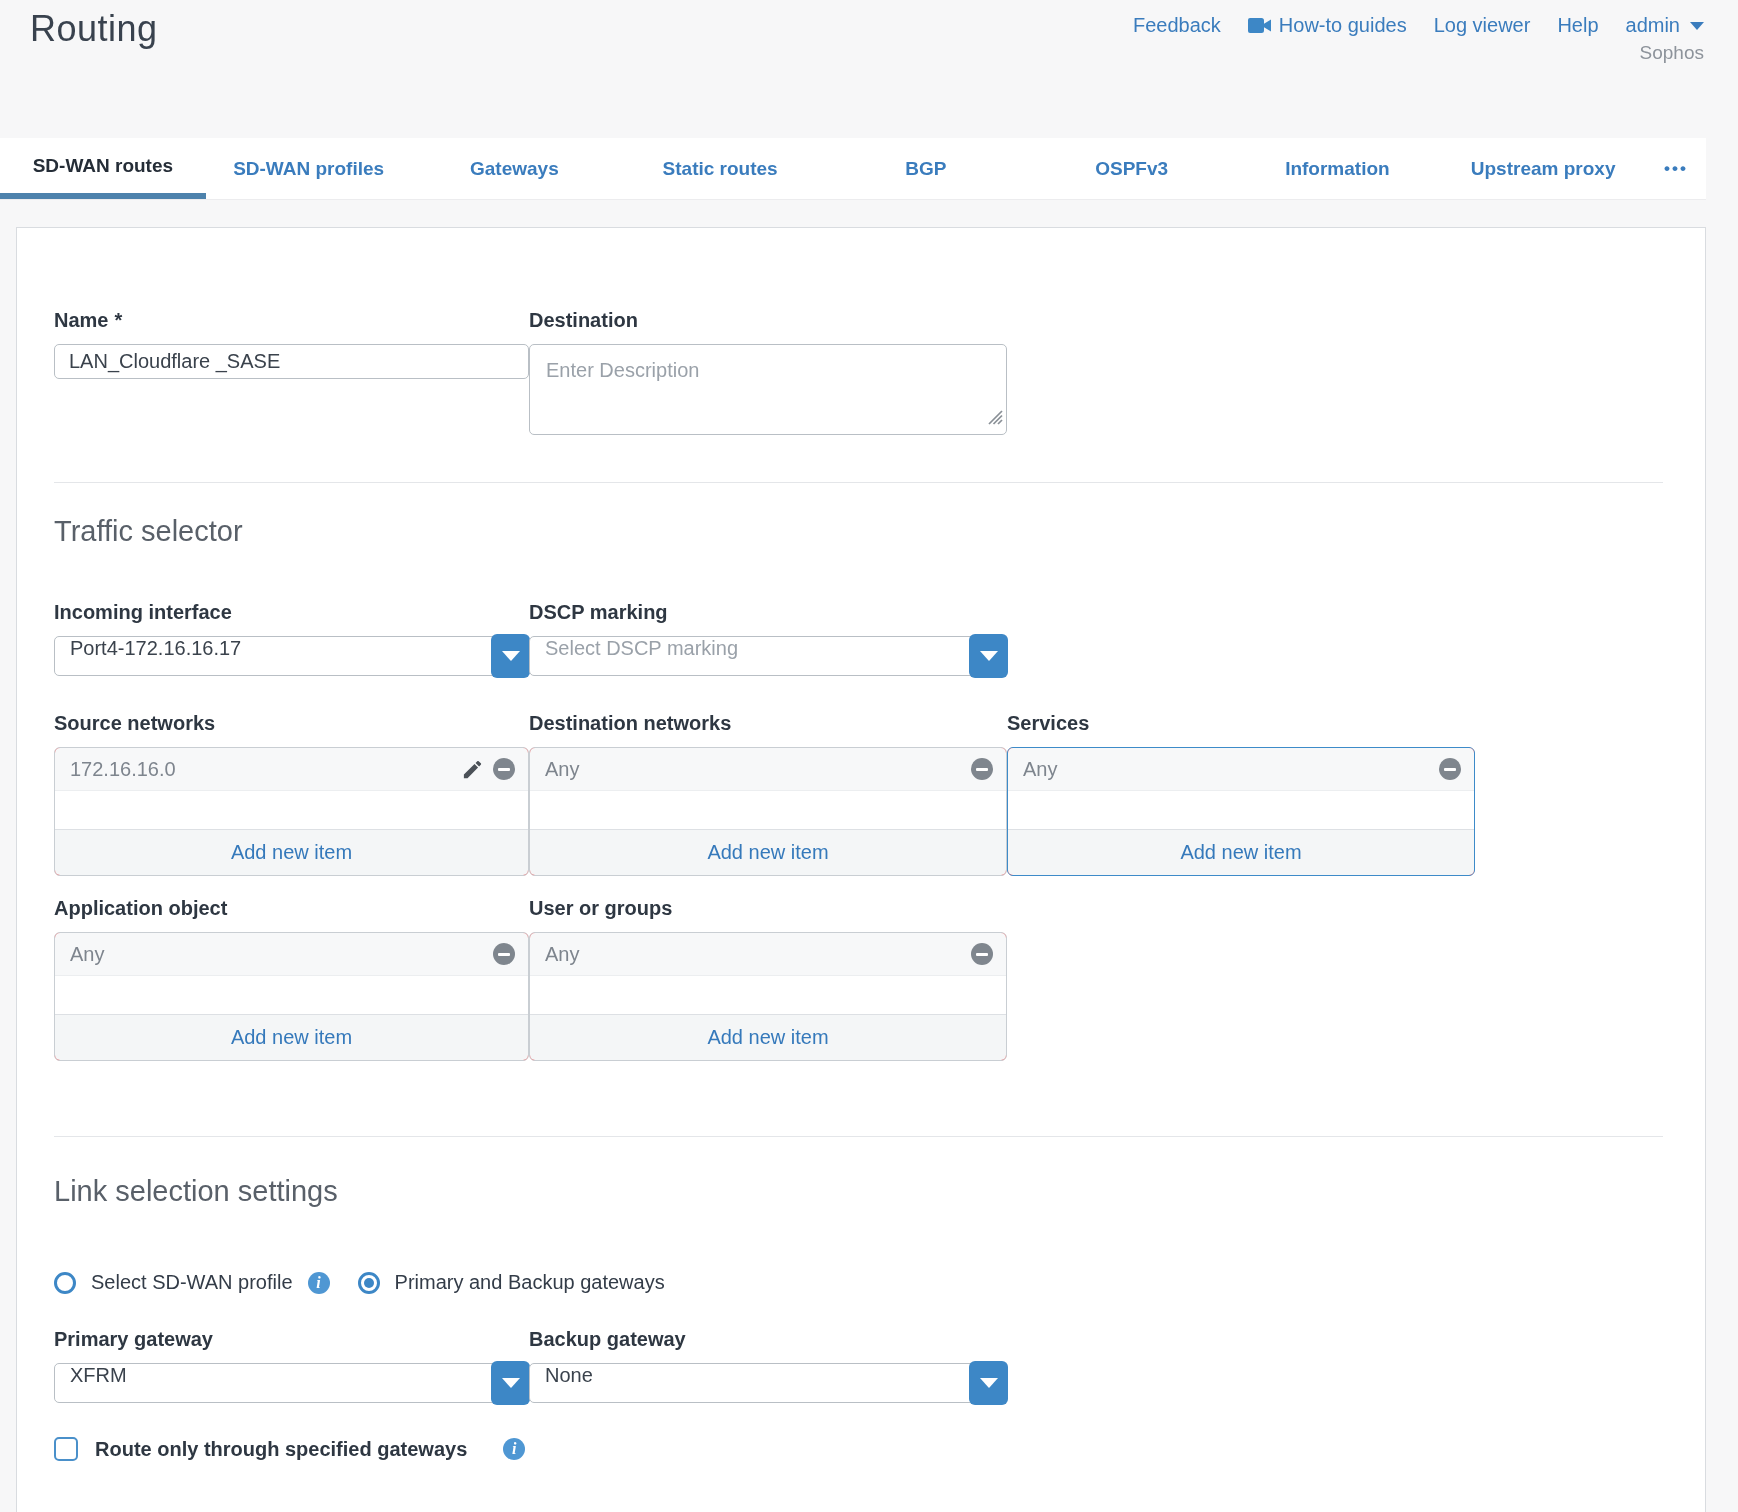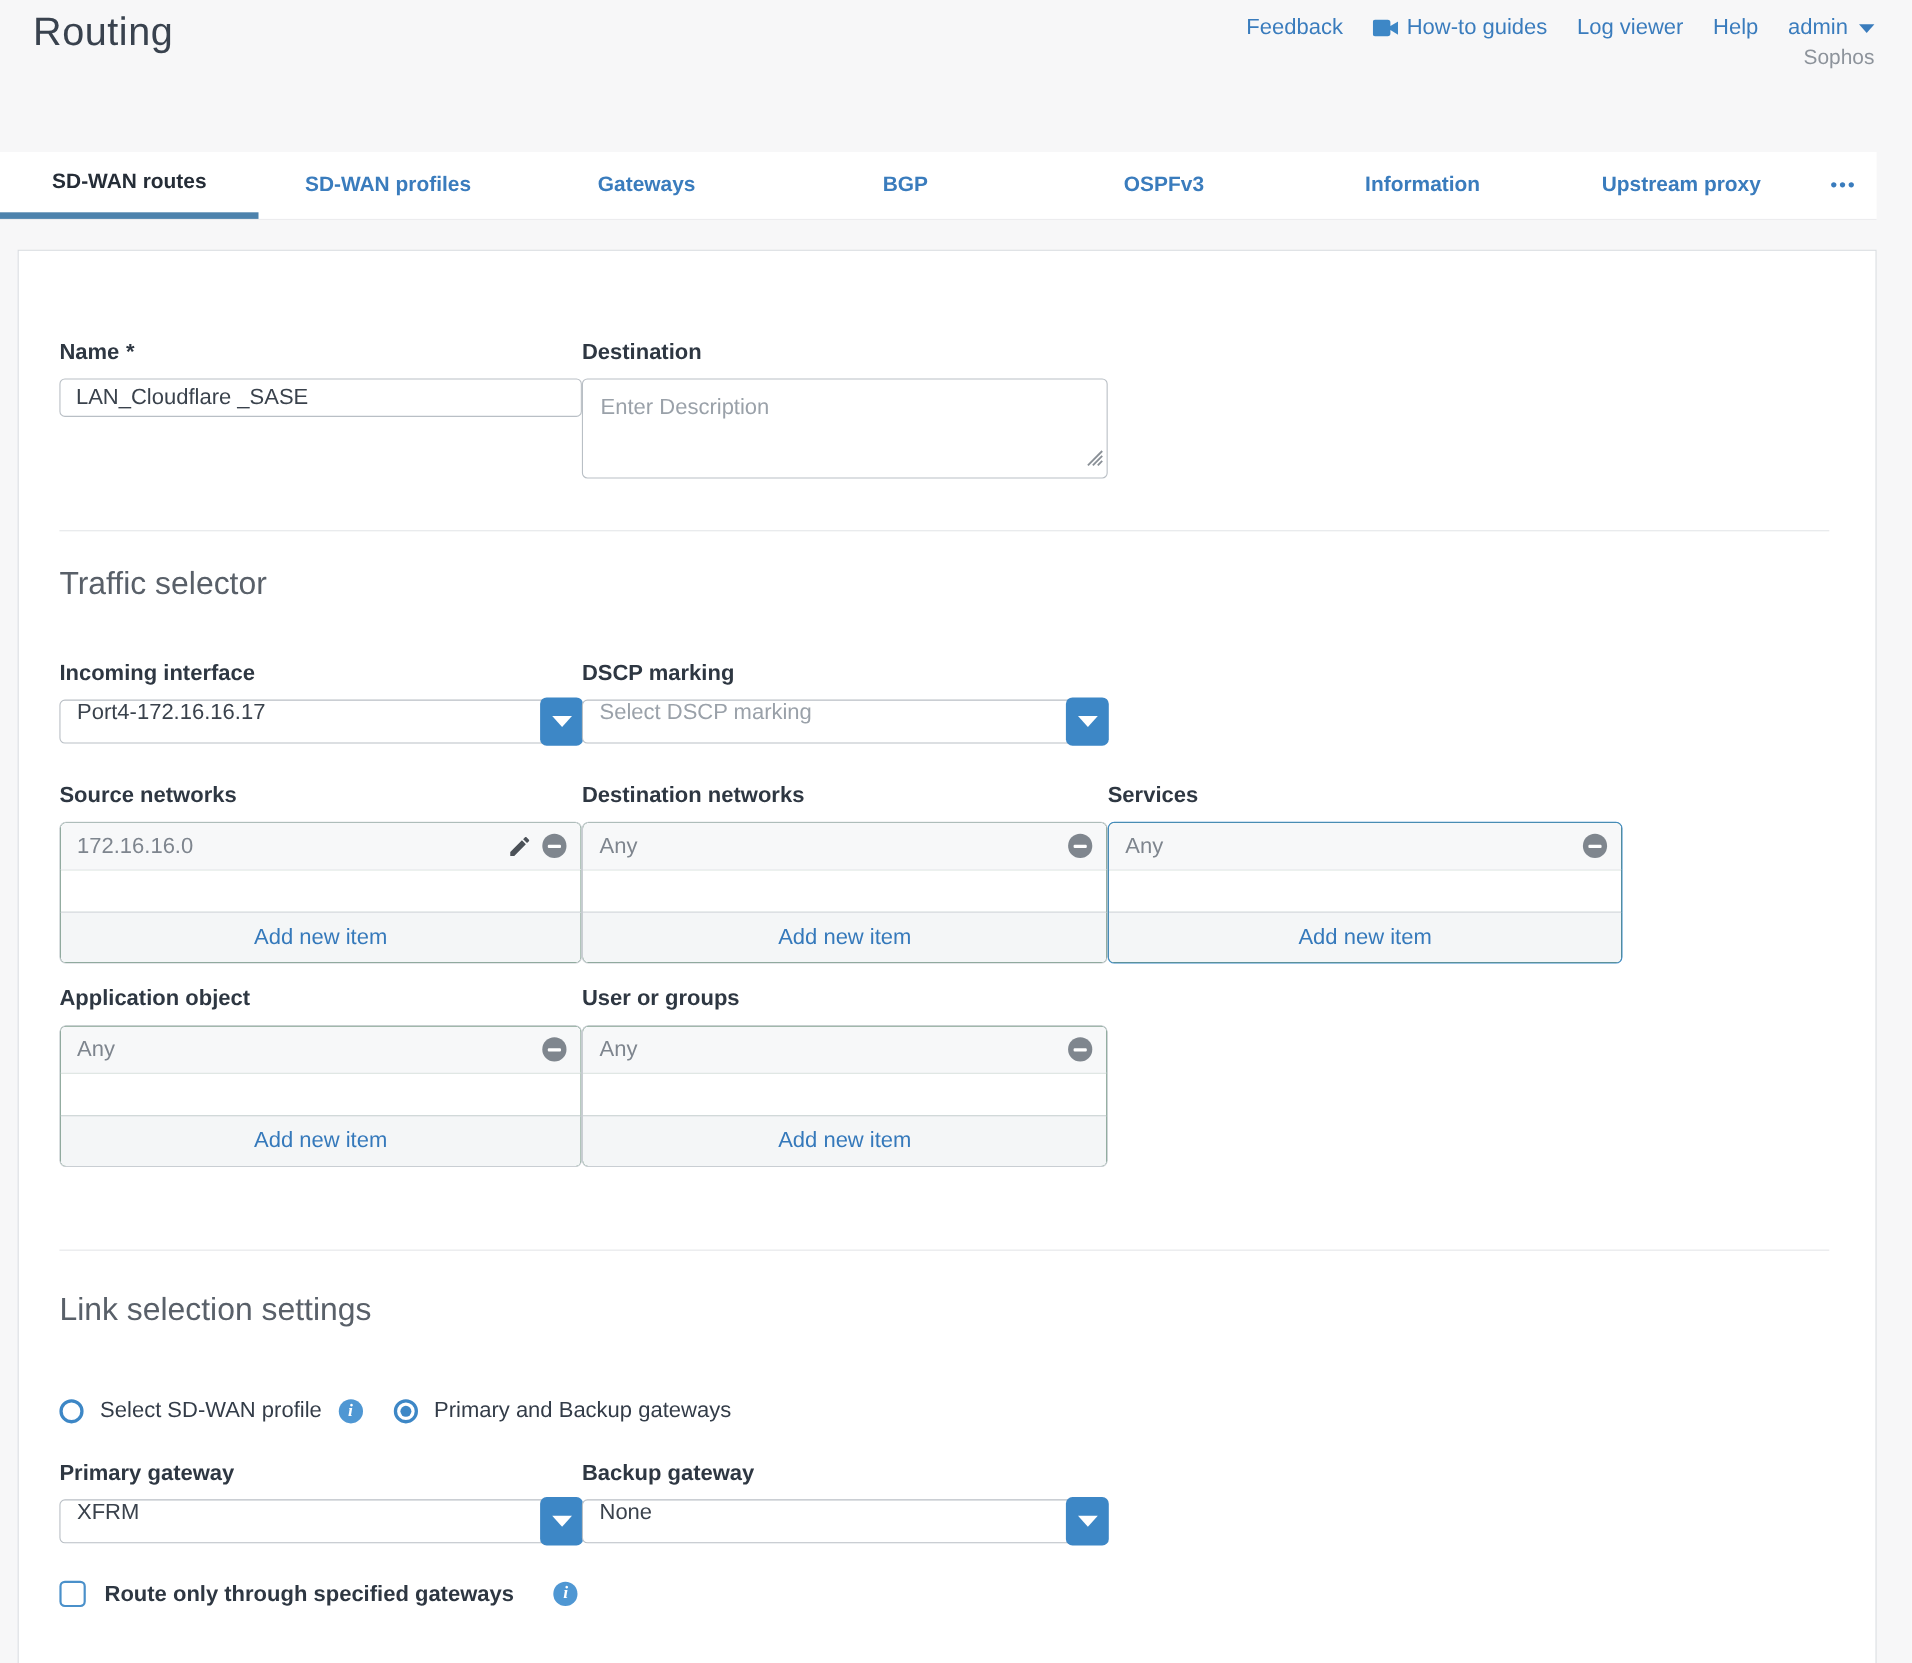--- a/index.html
+++ b/index.html
@@ -91,21 +91,21 @@
     display: flex; align-items: center; justify-content: center; cursor: pointer;
   }
   .dd-btn .tri {
     width: 0; height: 0;
     border-left: 9px solid transparent; border-right: 9px solid transparent;
     border-top: 10px solid #fff;
   }
 
   
   .item-box {
-    border: 1px solid #c9ced3; border-radius: 6px; background: #14532d;
+    border: 1px solid #c9ced3; border-radius: 6px; background: #ef4444;
     height: 129px; display: flex; flex-direction: column; overflow: hidden;
   }
   .item-box.focused { border-color: #3d8bc9; }
   .item-row {
     height: 43px; flex: 0 0 43px; background: #f7f8f9; border-bottom: 1px solid #eceef0;
     display: flex; align-items: center; padding: 0 13px 0 15px;
     font-size: 20px; color: #7e858e;
   }
   .item-icons { margin-left: auto; display: flex; align-items: center; gap: 9px; }
   .icon-edit { display: inline-flex; cursor: pointer; }
@@ -185,20 +185,21 @@
       <span class="caret-down"></span>
     </span>
   </div>
   <div class="brand">Sophos</div>
 </div>
 
 <div class="tabbar">
   <div class="tab active">SD-WAN routes</div>
   <div class="tab">SD-WAN profiles</div>
   <div class="tab">Gateways</div>
+  <div class="tab">Static routes</div>
   <div class="tab">BGP</div>
   <div class="tab">OSPFv3</div>
   <div class="tab">Information</div>
   <div class="tab">Upstream proxy</div>
   <div class="tab-more">•••</div>
 </div>
 
 <div class="card">
 
   <div class="grid-row row-name">

